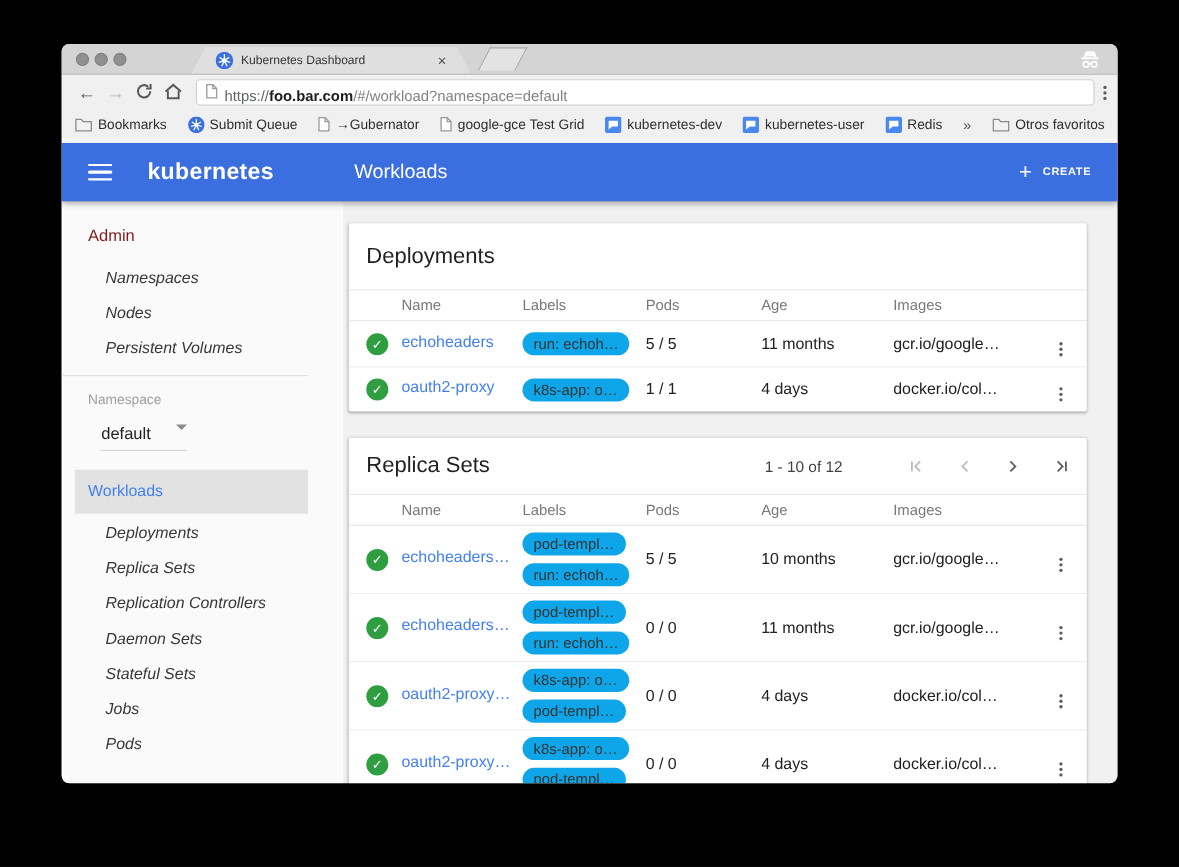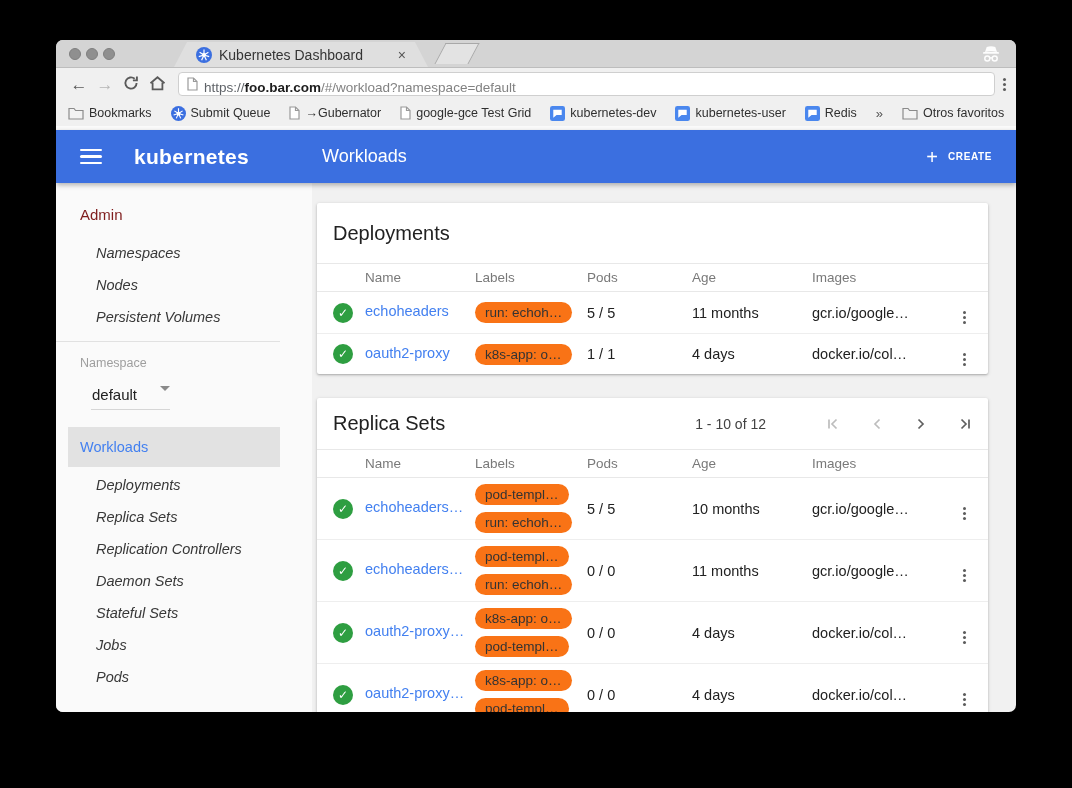--- a/index.html
+++ b/index.html
@@ -11,21 +11,21 @@
 
   
   #titlebar { position:relative; height:28px; background:#d4d4d4; border-bottom:1px solid #bdbdbd; }
   .tlight { position:absolute; top:8px; width:12px; height:12px; border-radius:50%;
     background:#8f8f8f; border:1px solid #7f7f7f; }
   #tl-close{ left:13px; } #tl-min{ left:30px; } #tl-zoom{ left:47px; }
 
   #tab { position:absolute; left:118px; bottom:0; height:25px; width:254px;
     background:#dfdfdf; clip-path:polygon(0 100%, 13px 0, calc(100% - 13px) 0, 100% 100%);
     display:flex; align-items:center; padding:0 22px; filter:drop-shadow(0 0 1px #9f9f9f); }
-  #tab-title { flex:1; font-size:14px; color:#353535; white-space:nowrap; overflow:hidden; }
+  #tab-title { flex:1; font-size:11px; color:#353535; white-space:nowrap; overflow:hidden; }
   #tab-close { font-size:14px; color:#555; line-height:1; cursor:default; }
   #newtab { position:absolute; left:384px; bottom:3px; height:21px; width:34px;
     background:#e3e3e3; border:1px solid #a8a8a8; transform:skewX(-28deg); border-bottom:none; }
   #incognito { position:absolute; right:14px; top:4px; }
 
   #toolbar { height:32px; background:#f0f0f0; display:flex; align-items:center; padding:0 10px; }
   .navbtn { font-size:17px; color:#5a5a5a; width:26px; text-align:center; line-height:1; }
   .navbtn.disabled { color:#b5b5b5; }
   #urlbar { flex:1; height:24px; background:#fff; border:1px solid #cfcfcf; border-radius:4px;
     margin:0 8px; display:flex; align-items:flex-end; padding:0 8px; overflow:hidden; }
@@ -98,21 +98,21 @@
   .trow { border-top:1px solid #eee; font-size:14.5px; color:#212121; }
   .trow:first-of-type { border-top:none; }
   #deployments .trow { height:41px; }
   #replicasets .trow { min-height:61px; }
   .stat { margin-left:16px; width:20px; height:20px; border-radius:50%; background:var(--green);
     color:#fff; font-size:12px; font-weight:bold; display:flex; align-items:center;
     justify-content:center; }
   a.rlink { color:var(--link); text-decoration:none; cursor:pointer; white-space:nowrap;
     overflow:hidden; max-width:104px; display:inline-block; }
   .chips { display:flex; flex-direction:column; align-items:flex-start; gap:7px; padding:6px 0; }
-  .chip { background:#f97316; border-radius:12px; padding:3px 10px; font-size:13.5px; color:#333;
+  .chip { background:#0ea5e9; border-radius:12px; padding:3px 10px; font-size:13.5px; color:#333;
     white-space:nowrap; }
   .cell { white-space:nowrap; overflow:hidden; }
   .rowmenu { justify-self:center; cursor:pointer; padding:4px; }
 </style>
 </head>
 <body>
 
 <div id="window">
 
   <div id="titlebar">

